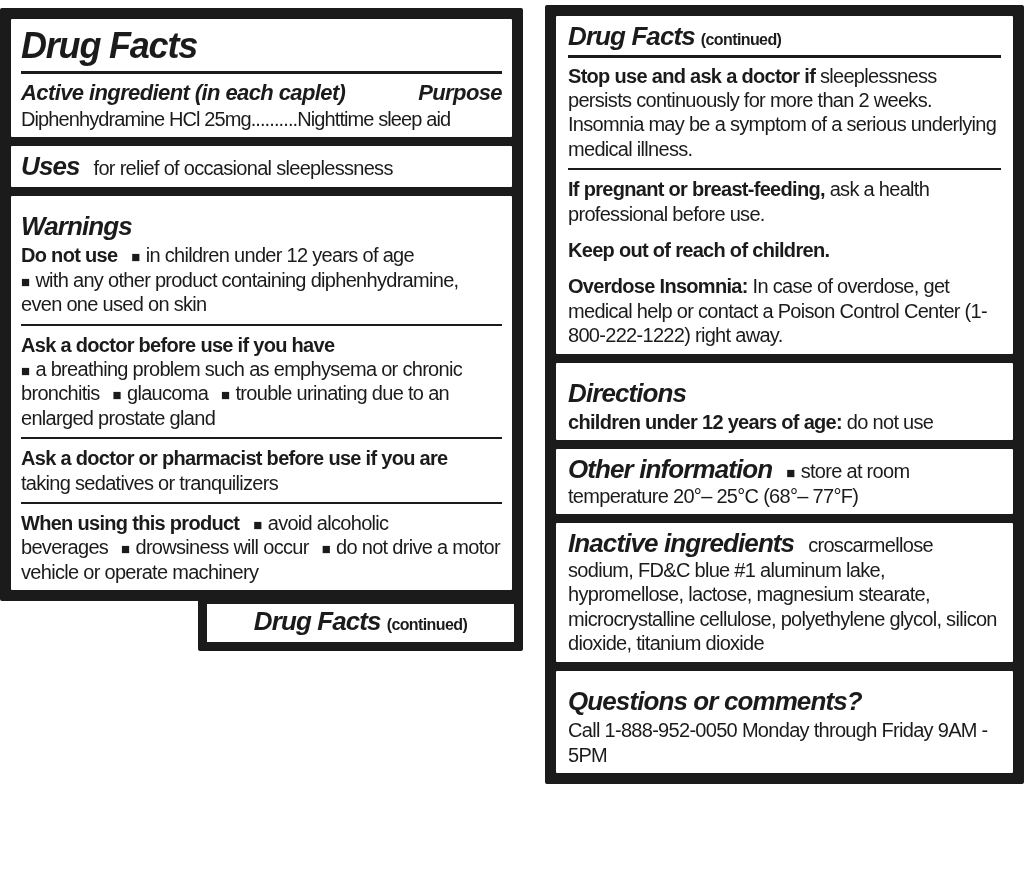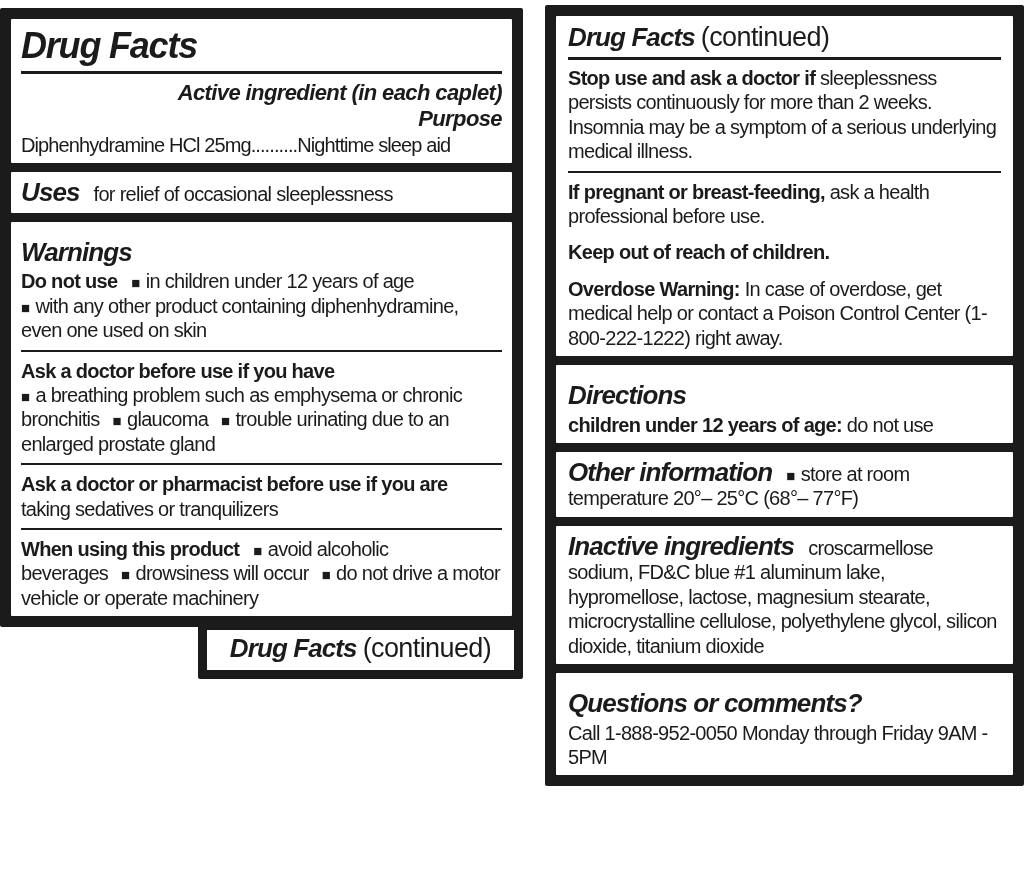--- a/index.html
+++ b/index.html
@@ -25,30 +25,30 @@
     font-size:36px;font-weight:bold;font-style:italic;
     letter-spacing:-1.2px;line-height:1.05;padding:2px 0 4px;margin:0;
   }
   .hsec{
     font-size:26px;font-weight:bold;font-style:italic;
     letter-spacing:-0.9px;line-height:1.1;
   }
   .hsec-block{display:block;margin:10px 0 3px;}
   .hsec-inline{padding-right:14px;}
   .h2i{font-size:22px;font-weight:bold;font-style:italic;letter-spacing:-0.6px;}
-  .ai-row{display:flex;justify-content:space-between;align-items:flex-end;margin-bottom:1px;flex-direction:column;}
+  .ai-row{display:flex;justify-content:space-between;align-items:flex-end;margin-bottom:1px;}
   .tight{letter-spacing:-0.9px;}
   .rule{height:3px;background:#1b1b1b;margin:2px 0 6px;}
   .rule-thin{height:2px;background:#1b1b1b;margin:7px 0;}
   b{font-weight:bold;}
   .lead-block{display:block;font-weight:bold;}
   .sq{font-size:15px;margin-right:6px;font-style:normal;}
   .sq-ml{margin-left:14px;}
   .gap{padding-right:13px;}
-  .cont{font-size:27px;font-weight:normal;font-style:normal;letter-spacing:-0.6px;padding-left:6px;}
+  .cont{font-size:16px;font-weight:bold;font-style:normal;letter-spacing:-0.6px;padding-left:6px;}
   .tab{
     background:#1b1b1b;width:307px;margin-left:auto;margin-top:-6px;
     padding:9px;border-radius:2px;position:relative;
   }
   .tab-inner{background:#ffffff;padding:3px 8px 6px;text-align:center;}
   .hdr-row{padding-bottom:2px;}
 </style>
 </head>
 <body>
 
@@ -103,21 +103,21 @@
         <span class="hsec">Drug Facts</span><span class="cont">(continued)</span>
       </div>
       <div class="rule"></div>
 
       <p class="txt"><b>Stop use and ask a doctor if</b> <span>sleeplessness persists continuously for more than 2 weeks. Insomnia may be a symptom of a serious underlying medical illness.</span></p>
 
       <div class="rule-thin"></div>
 
       <p class="txt"><b>If pregnant or breast-feeding,</b> <span>ask a health professional before use.</span></p>
       <p class="txt"><b>Keep out of reach of children.</b></p>
-      <p class="txt"><b>Overdose Warning:</b> <span>In case of overdose, get medical help or contact a Poison Control Center (1-800-222-1222) right away.</span></p>
+      <p class="txt"><b>Overdose Insomnia:</b> <span>In case of overdose, get medical help or contact a Poison Control Center (1-800-222-1222) right away.</span></p>
     </section>
 
     <section class="box">
       <span class="hsec hsec-block">Directions</span>
       <p class="txt"><b>children under 12 years of age:</b> <span>do not use</span></p>
     </section>
 
     <section class="box">
       <p class="txt"><span class="hsec hsec-inline">Other information</span><span class="sq">■</span><span>store at room temperature 20°– 25°C (68°– 77°F)</span></p>
     </section>

